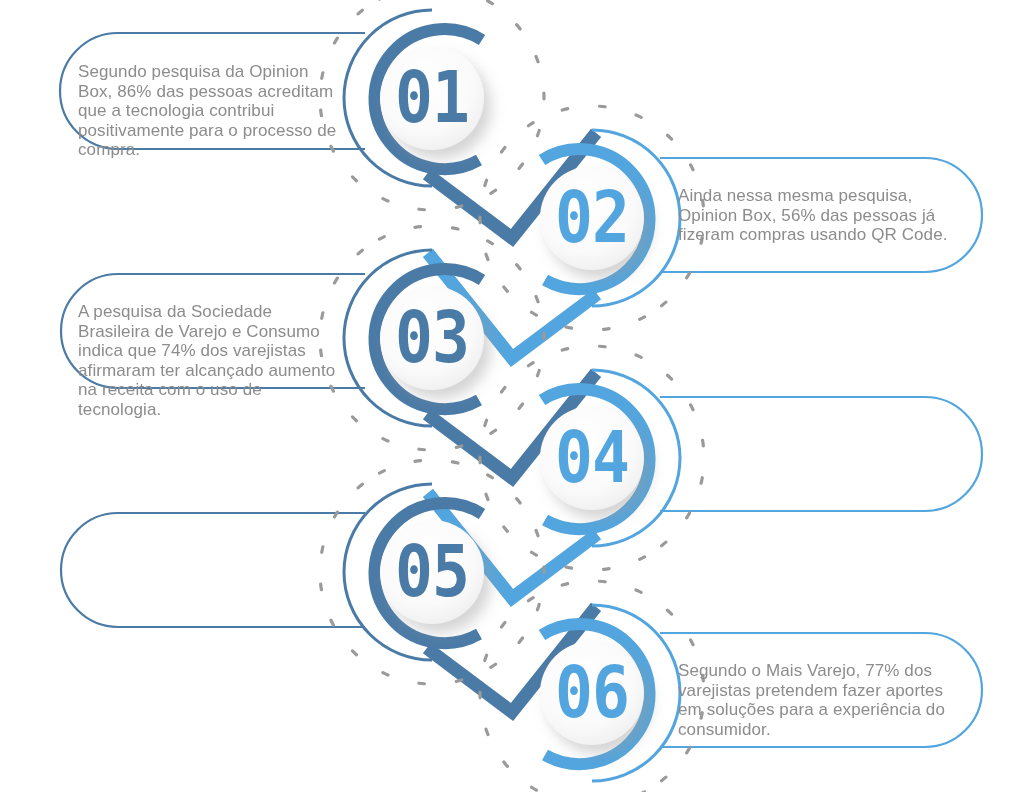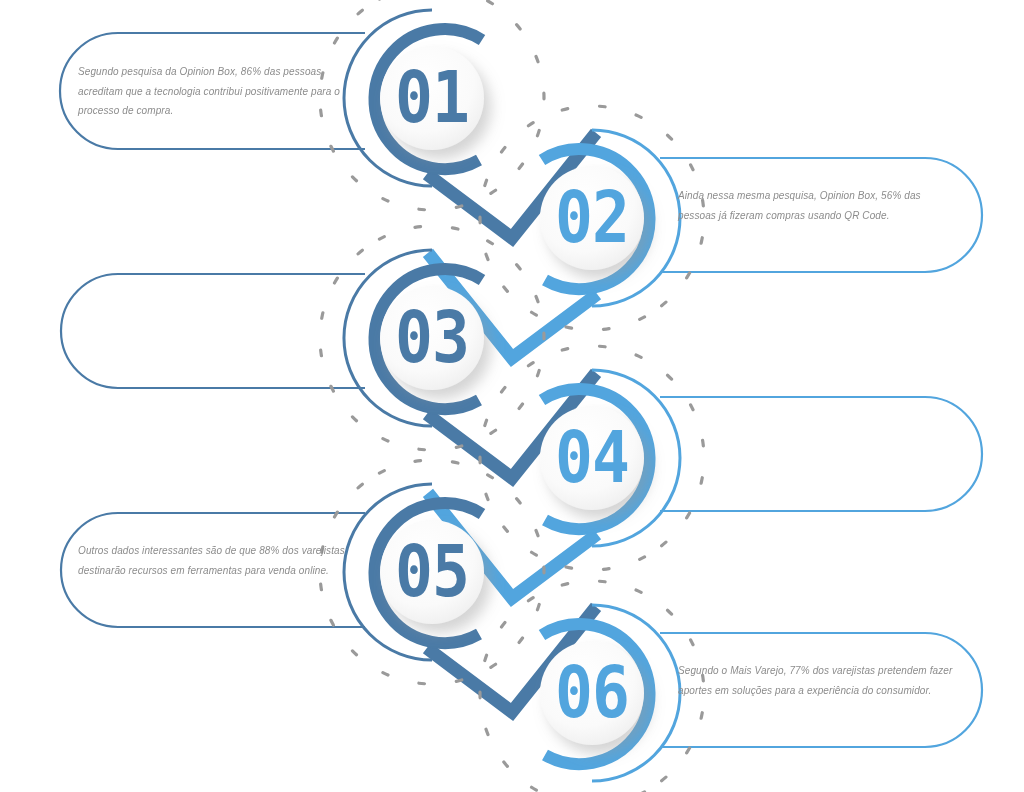--- a/index.html
+++ b/index.html
@@ -6,25 +6,24 @@
   body{
     width:1024px;height:792px;background:#ffffff;overflow:hidden;
     font-family:"Liberation Sans","DejaVu Sans",sans-serif;
   }
   #stage{position:relative;width:1024px;height:792px;}
   #svgroot{position:absolute;left:0;top:0;width:1024px;height:792px;}
 
   .txt{
     position:absolute;
     color:#8c8c8c;
-    font-size:10px;
+    font-size:17px;
     line-height:19.5px;
     letter-spacing:.1px;
     white-space:pre-line;
-    font-style:italic;
   }
   .txt-left{left:78px;width:268px;}
   .txt-right{left:678px;width:278px;}
 
   .num{
     position:absolute;
     font-family:"DejaVu Sans Mono","Liberation Mono",monospace;
     font-weight:700;
     font-size:63px;
     letter-spacing:-1px;
@@ -117,16 +116,16 @@
 
   <div class="num num-dark" style="left:432px;top:98px;">01</div>
   <div class="num num-light" style="left:592px;top:218px;">02</div>
   <div class="num num-dark" style="left:432px;top:338px;">03</div>
   <div class="num num-light" style="left:592px;top:458px;">04</div>
   <div class="num num-dark" style="left:432px;top:572px;">05</div>
   <div class="num num-light" style="left:592px;top:693px;">06</div>
 
   <div class="txt txt-left" style="top:62px;">Segundo pesquisa da Opinion Box, 86% das pessoas acreditam que a tecnologia contribui positivamente para o processo de compra.</div>
   <div class="txt txt-right" style="top:186px;">Ainda nessa mesma pesquisa, Opinion Box, 56% das pessoas já fizeram compras usando QR Code.</div>
-  <div class="txt txt-left" style="top:541px;">Outros dados interessantes são de que 88% dos varejistas destinarão recursos em ferramentas para venda online.</div>
+  <div class="txt txt-left" style="top:302px;">A pesquisa da Sociedade Brasileira de Varejo e Consumo indica que 74% dos varejistas afirmaram ter alcançado aumento na receita com o uso de tecnologia.</div>
   <div class="txt txt-right" style="top:661px;">Segundo o Mais Varejo, 77% dos varejistas pretendem fazer aportes em soluções para a experiência do consumidor.</div>
 
 </div>
 
 </body></html>

